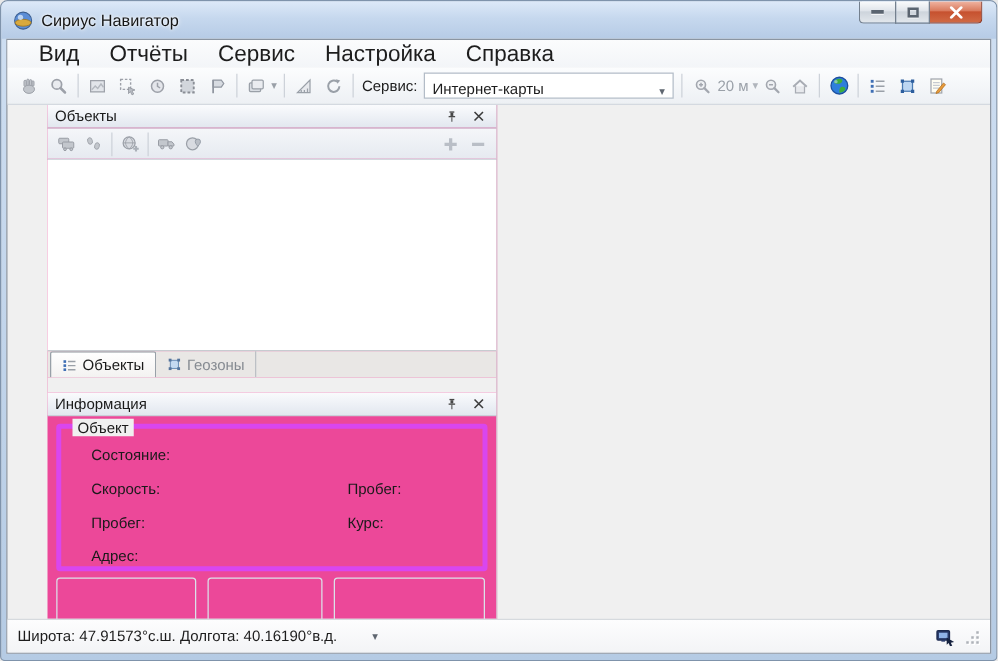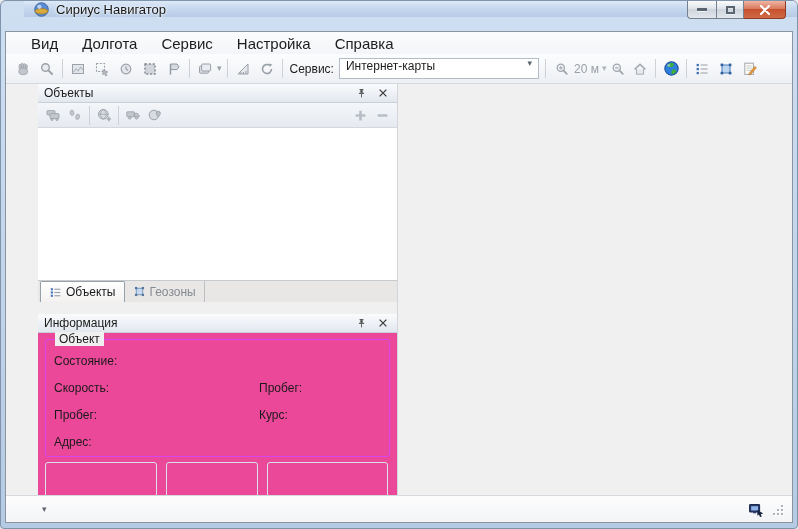--- a/index.html
+++ b/index.html
@@ -4,51 +4,51 @@
 <style>
   * { margin:0; padding:0; box-sizing:border-box; }
   html,body { width:798px; height:529px; background:#e8e8e8; font-family:"Liberation Sans",sans-serif; }
   .window {
     position:relative; width:798px; height:529px;
     background:linear-gradient(#cfdff2,#b5cbe4);
     border:1px solid #7f93ab; border-radius:6px 6px 4px 4px;
     overflow:hidden;
   }
   
-  .titlebar { position:absolute; top:0; left:0; right:0; height:16px;
+  .titlebar { position:absolute; top:0; left:0; right:0; height:30px;
     background:linear-gradient(#dde9f8 0%,#c6d8ee 45%,#b6cbe6 100%);
-    display:flex; align-items:center; padding-left:9px;margin-left:23px; }
+    display:flex; align-items:center; padding-left:9px; }
   .appicon { width:17px; height:17px; margin-right:6px; display:inline-flex; }
   .title { font-size:13px; color:#151515; text-shadow:0 0 4px #fff,0 0 2px #fff; }
   .winbtns { position:absolute; top:0; right:11px; display:flex; }
   .wbtn { height:18px; border:1px solid #74808e; border-top:none;
     background:linear-gradient(#fafbfc,#dfe4ea 45%,#cdd4dc 50%,#e2e7ec);
     display:flex; align-items:center; justify-content:center; }
   .wbtn.min { width:29px; border-radius:0 0 0 4px; border-right:none; }
   .wbtn.max { width:28px; }
   .wbtn.close { width:42px; border-radius:0 0 4px 0; border-color:#8e3a26; border-left:none;
     background:linear-gradient(#f0b5a2,#d97a5d 45%,#c6512f 50%,#d06a45); }
   .glyph-min { width:10px; height:3px; background:#5a6470; box-shadow:0 1px 0 rgba(255,255,255,.7); }
   .glyph-max { width:9px; height:8px; border:2px solid #5a6470; background:transparent; box-shadow:0 1px 0 rgba(255,255,255,.5); }
   
   .client { position:absolute; left:4px; right:4px; top:30px; bottom:5px;
     background:#f0f0f0; border:1px solid #8b95a2; display:flex; flex-direction:column; }
   
   .menubar { height:22px; background:linear-gradient(#fbfcfd,#f3f5f8);
     display:flex; align-items:center; padding-left:13px; flex:none; }
-  .menuitem { font-size:15px; color:#1d1d1d; padding:2px 12px; cursor:default; }
+  .menuitem { font-size:18px; color:#1d1d1d; padding:2px 12px; cursor:default; }
   
   .toolbar { height:30px; flex:none; background:linear-gradient(#fcfdfe,#edf0f4);
     border-bottom:1px solid #d4d9e0; display:flex; align-items:center; padding:0 5px; }
   .tbtn { width:24px; height:23px; display:flex; align-items:center; justify-content:center; border-radius:2px; }
   .tbtn.narrow { width:20px; }
   .sep { width:1px; height:19px; background:#cdd2d9; margin:0 3px; flex:none; }
   .maplabel { font-size:12px; color:#1d1d1d; margin:0 5px 0 4px; }
   .combo { width:200px; height:21px; background:#fff; border:1px solid #b3bcc7;
-    display:flex; align-items:flex-start; font-size:12px; color:#1d1d1d; padding-left:6px; }
+    display:flex; align-items:flex-end; font-size:12px; color:#1d1d1d; padding-left:6px; }
   .combo .caret { margin-left:auto; padding-right:6px; color:#5f6670; font-size:9px; }
   .scale { display:flex; align-items:center; font-size:12px; color:#9aa0a8; padding:0 2px; }
   .scale .caret { font-size:9px; color:#b0b5bc; margin-left:3px; }
   .caret { line-height:1; }
   
   .main { flex:1; display:flex; min-height:0; }
   .left-panel { width:360px; flex:none; display:flex; flex-direction:column;
     background:#ec4899; border-right:1px solid #d2d5d9;margin-left:32px; }
   .map { flex:1; background:#f0f0f0; }
   .panel-header { height:19px; flex:none; background:linear-gradient(#fafbfd,#e2e7ef);
@@ -63,22 +63,22 @@
   .obj-list { flex:1; background:#ffffff; border-bottom:1px solid #c7cbd0; min-height:0; }
   
   .tabbar { height:21px; flex:none; background:#e9e7e5; display:flex; align-items:stretch; padding-left:2px; }
   .tab { display:flex; align-items:center; gap:4px; padding:0 8px; font-size:12px; }
   .tab.active { background:linear-gradient(#ffffff,#f3f2f1); border:1px solid #98a0a8; border-bottom:none;
     border-radius:2px 2px 0 0; color:#1a1a1a; }
   .tab.inactive { color:#868b92; border-right:1px solid #bcc0c5; }
   .gapbar { height:12px; flex:none; background:#f0f0f0; }
   
   .info-body { flex:1; padding:6px 7px 4px 7px; min-height:0; display:flex; flex-direction:column; }
-  .groupbox { position:relative; border:1px solid #d946ef; border-radius:3px; height:118px;
-    padding:14px 12px 0 8px; flex:none; }
+  .groupbox { position:relative; border:4px solid #d946ef; border-radius:3px; height:118px;
+    padding:14px 12px 0 24px; flex:none; }
   .legend { position:absolute; top:-8px; left:9px; background:#f0f0f0; padding:0 4px; font-size:12px; color:#1a1a1a; }
   .fgrid { display:grid; grid-template-columns:205px 1fr; row-gap:13px; }
   .lbl { font-size:12px; color:#1a1a1a; }
   .miniboxes { display:flex; gap:9px; margin-top:5px; flex:none; }
   .minibox { border:1px solid #dbe1e9; border-radius:3px; height:44px; }
   .minibox.b1 { width:112px; } .minibox.b2 { width:92px; } .minibox.b3 { width:121px; }
   
   .statusbar { height:27px; flex:none; border-top:1px solid #d6dade;
     background:linear-gradient(#fdfdfe,#f3f4f6); display:flex; align-items:center; padding:0 8px; }
   .status-text { font-size:12px; color:#1d1d1d; }
@@ -117,21 +117,21 @@
           <path d="M2 1 L10 9 M10 1 L2 9" stroke="#ffffff" stroke-width="2.1" stroke-linecap="round"></path>
         </svg>
       </div>
     </div>
   </div>
 
   <div class="client">
 
     <div class="menubar">
       <span class="menuitem">Вид</span>
-      <span class="menuitem">Долгота</span>
+      <span class="menuitem">Отчёты</span>
       <span class="menuitem">Сервис</span>
       <span class="menuitem">Настройка</span>
       <span class="menuitem">Справка</span>
     </div>
 
     <div class="toolbar">
       <div class="tbtn">
         <svg viewBox="0 0 16 16" width="16" height="16">
           <g fill="#c2c6cc" stroke="#9da1a9" stroke-width="0.8">
             <rect x="4.2" y="3.2" width="1.8" height="5" rx="0.9"></rect>
@@ -435,20 +435,21 @@
             <div class="minibox b3"></div>
           </div>
         </div>
 
       </div>
 
       <div class="map"></div>
     </div>
 
     <div class="statusbar">
+      <span class="status-text">Широта: 47.91573°с.ш. Долгота: 40.16190°в.д.</span>
       <span class="status-caret">▾</span>
       <span class="sb-spacer"></span>
       <svg viewBox="0 0 16 14" width="17" height="15">
         <rect x="1.5" y="2.4" width="9.4" height="7" rx="0.8" fill="#2c3e6e" stroke="#1c2a50"></rect>
         <rect x="3" y="3.9" width="6.4" height="4" fill="#8fb3e8"></rect>
         <rect x="4.8" y="9.4" width="2.8" height="1.2" fill="#2c3e6e"></rect>
         <path d="M8.8 7.4 l5.6 3.4 -2.5 .6 1.1 2.3 -1.7 .3 -1-2.3 -1.5 1.2 z" fill="#16223f"></path>
       </svg>
       <span class="grip">
           <i></i>

